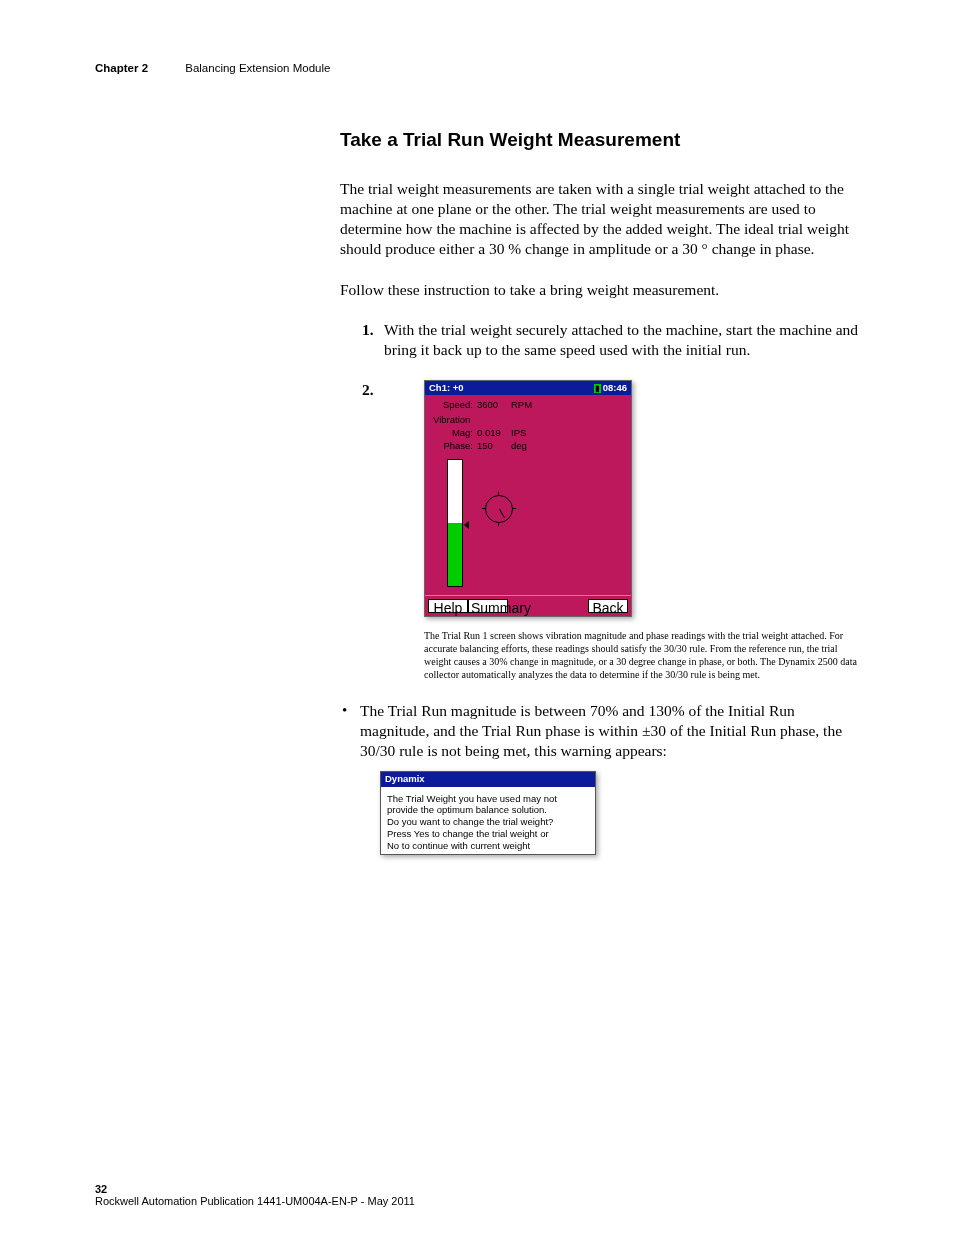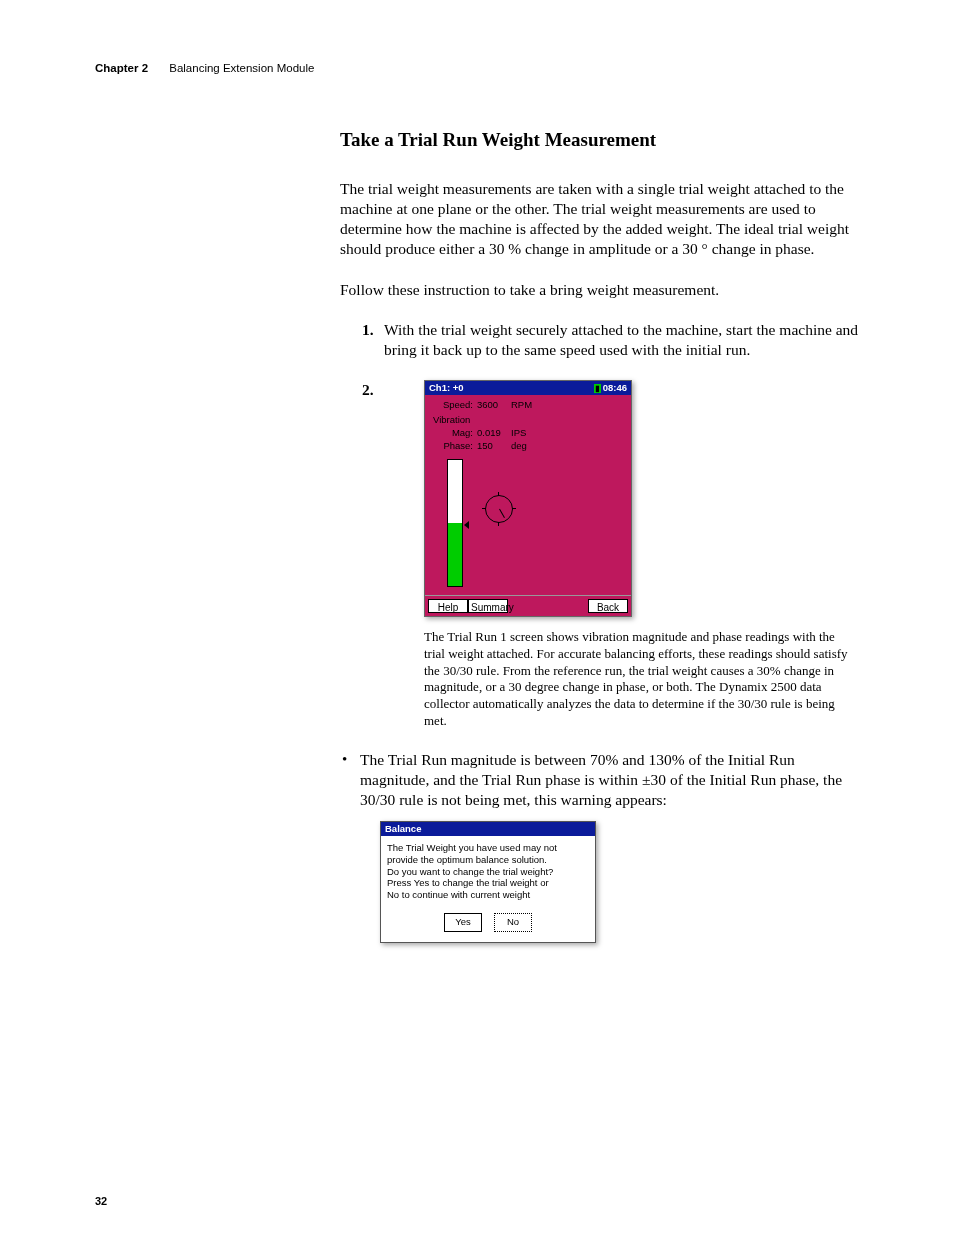--- a/index.html
+++ b/index.html
@@ -16,24 +16,24 @@
     padding: 62px 95px 40px 95px;
     box-sizing: border-box;
   }
   .header-line {
     font-family: Arial, Helvetica, sans-serif;
     font-size: 11.5px;
     margin-bottom: 55px;
   }
   .header-line .chapter {
     font-weight: bold;
-    margin-right: 18px;
+    margin-right: 34px;
   }
   .section-title {
-    font-family: Liberation Serif, serif;
+    font-family: Liberation Sans, sans-serif;
     font-weight: bold;
     font-size: 19px;
     margin-left: 245px;
     margin-bottom: 28px;
   }
   .body-block {
     margin-left: 245px;
     font-size: 15.5px;
     line-height: 1.30;
   }
@@ -149,32 +149,32 @@
   }
   .btnbar {
     display: flex;
     border-top: 1px solid #999;
     padding: 3px 3px;
     gap: 0;
   }
   .softbtn {
     border: 1px solid #000;
     padding: 2px 2px;
-    font-size: 10px;
+    font-size: 14px;
     text-align: center;
     width: 40px;
     height: 14px;
     line-height: 12px;
     box-sizing: border-box;
     background: #fff;
   }
   .btnbar .spacer { flex: 1; }
   .para2 {
     margin-left: 40px;
-    font-size: 13px;
+    font-size: 10px;
     line-height: 1.30;
     margin-bottom: 14px;
   }
   .bullet-block {
     margin-left: 265px;
     font-size: 15.5px;
     line-height: 1.30;
     position: relative;
   }
   .bullet-block .dot {
@@ -300,34 +300,31 @@
     </ol>
   </div>
 
   <div class="bullet-block">
     <span class="dot">•</span>
     <span>The Trial Run magnitude is between 70% and 130% of the Initial Run magnitude, and the Trial Run phase is within ±30 of the Initial Run phase, the 30/30 rule is not being met, this warning appears:</span>
 
     
     <div class="screenshot2">
       <div class="titlebar">
-        <span>Balance</span>
+        <span>Dynamix</span>
         <span></span>
       </div>
       <div class="body2">
         <div>The Trial Weight you have used may not</div>
         <div>provide the optimum balance solution.</div>
         <div>Do you want to change the trial weight?</div>
         <div>Press Yes to change the trial weight or</div>
         <div>No to continue with current weight</div>
       </div>
-      <div class="btnrow2">
-        <div class="dlgbtn solid">Yes</div>
-        <div class="dlgbtn">No</div>
-      </div>
     </div>
   </div>
 
 </div>
 
 <div class="footer">
   <span class="pnum">32</span>
+  <span class="pub">Rockwell Automation Publication 1441-UM004A-EN-P - May 2011</span>
 </div>
 
 </body></html>

